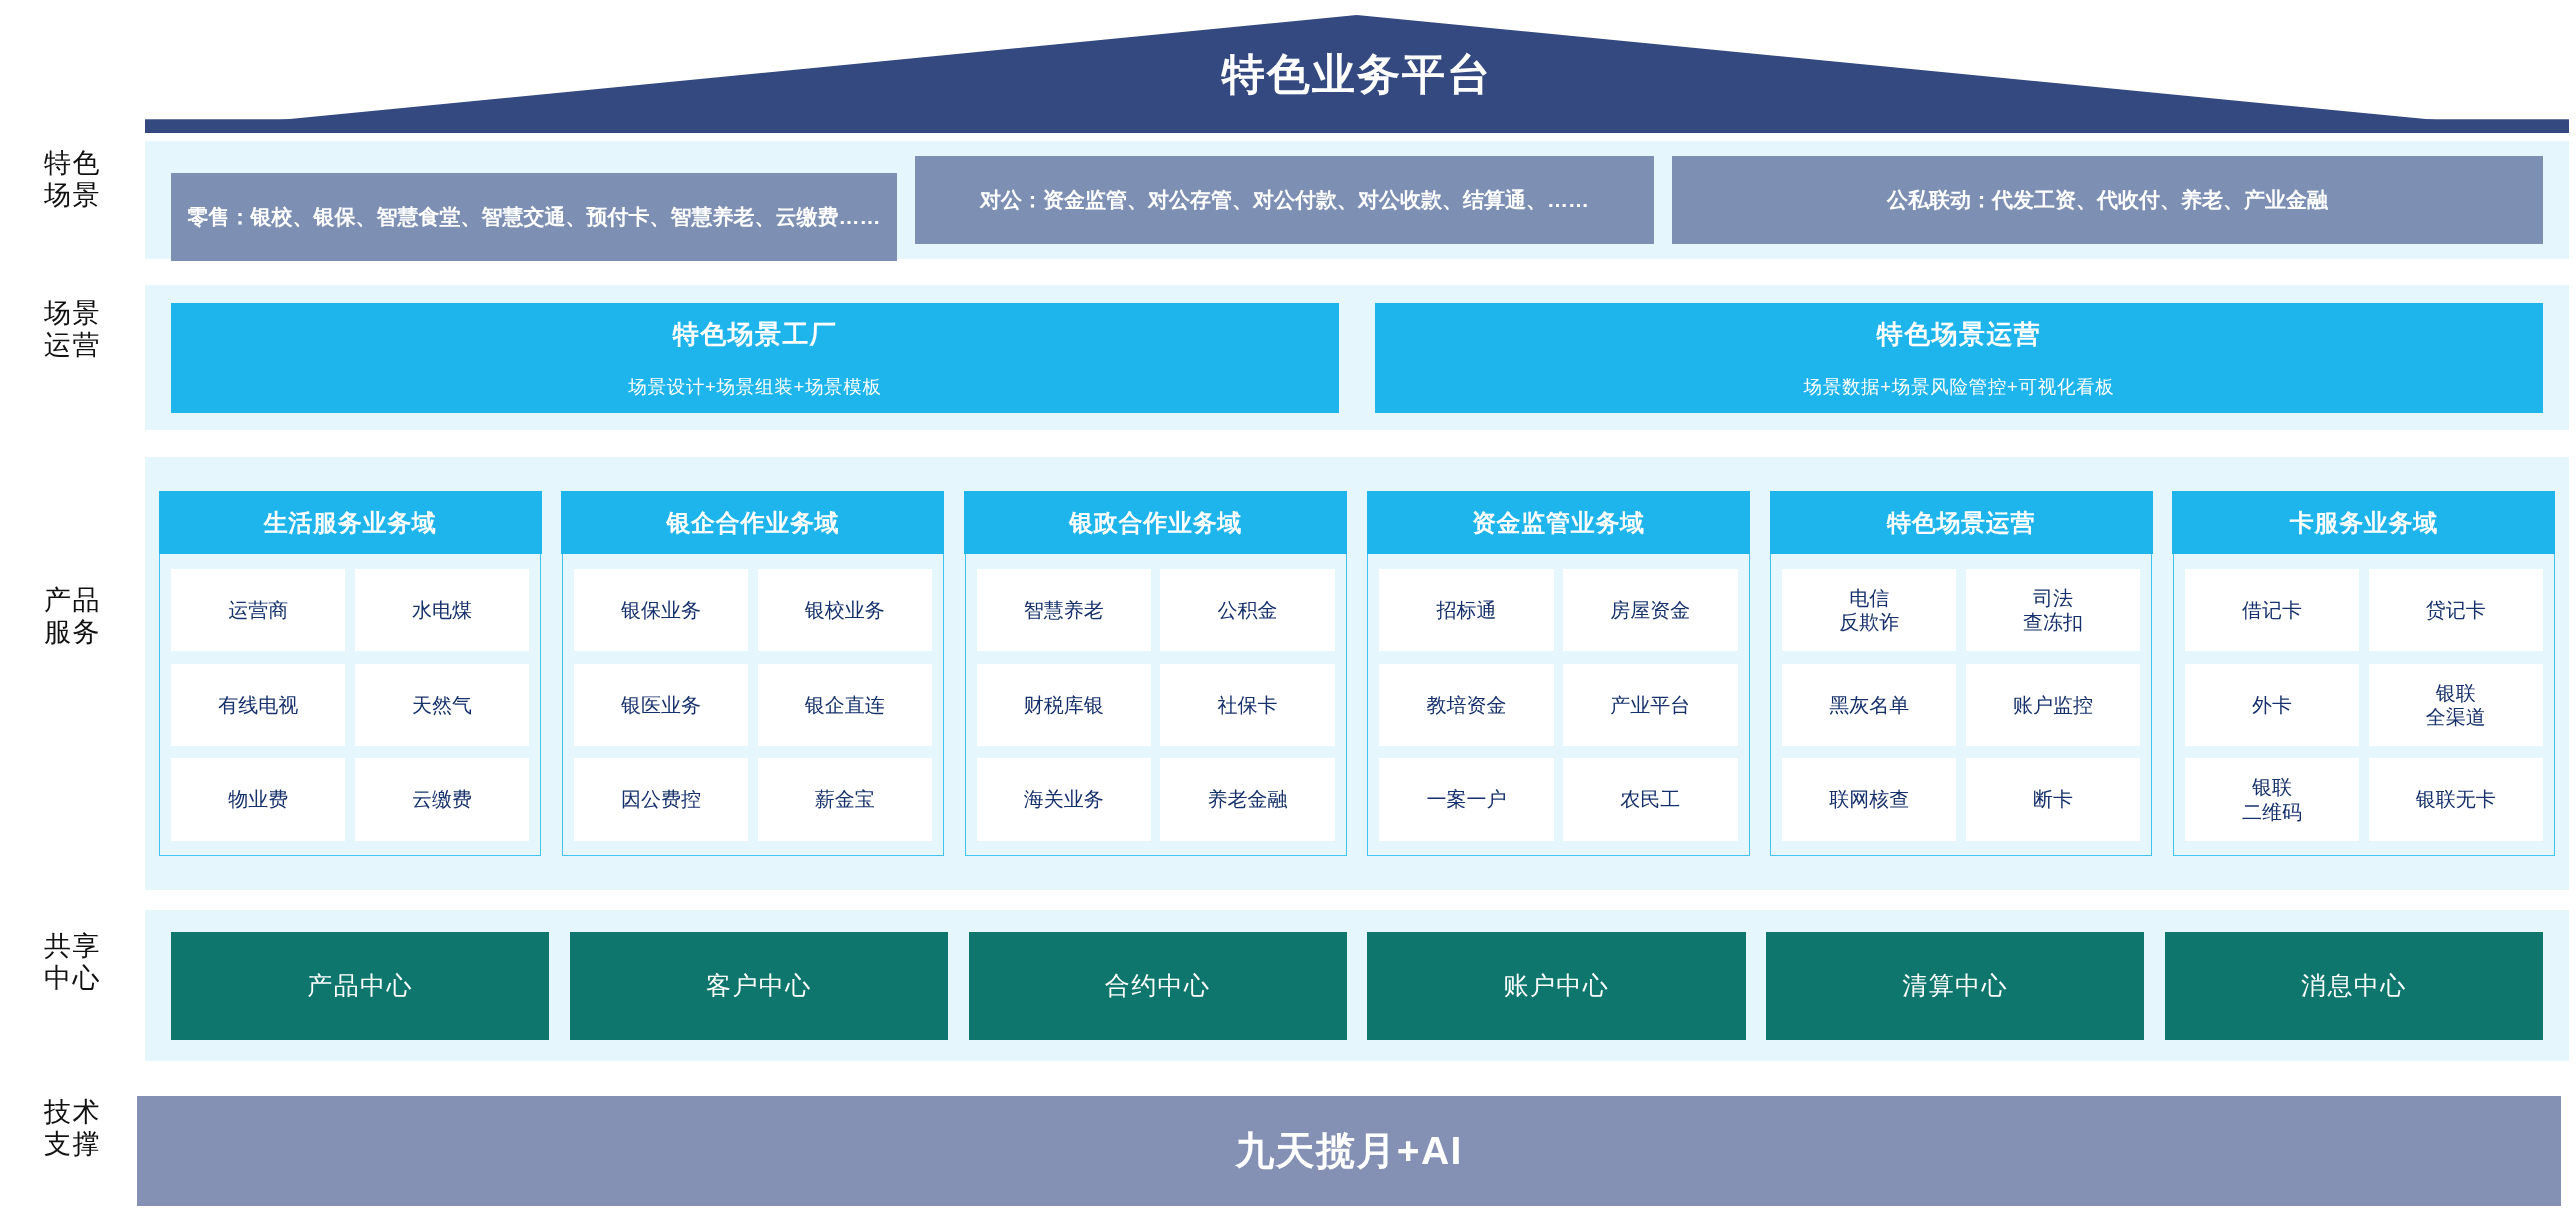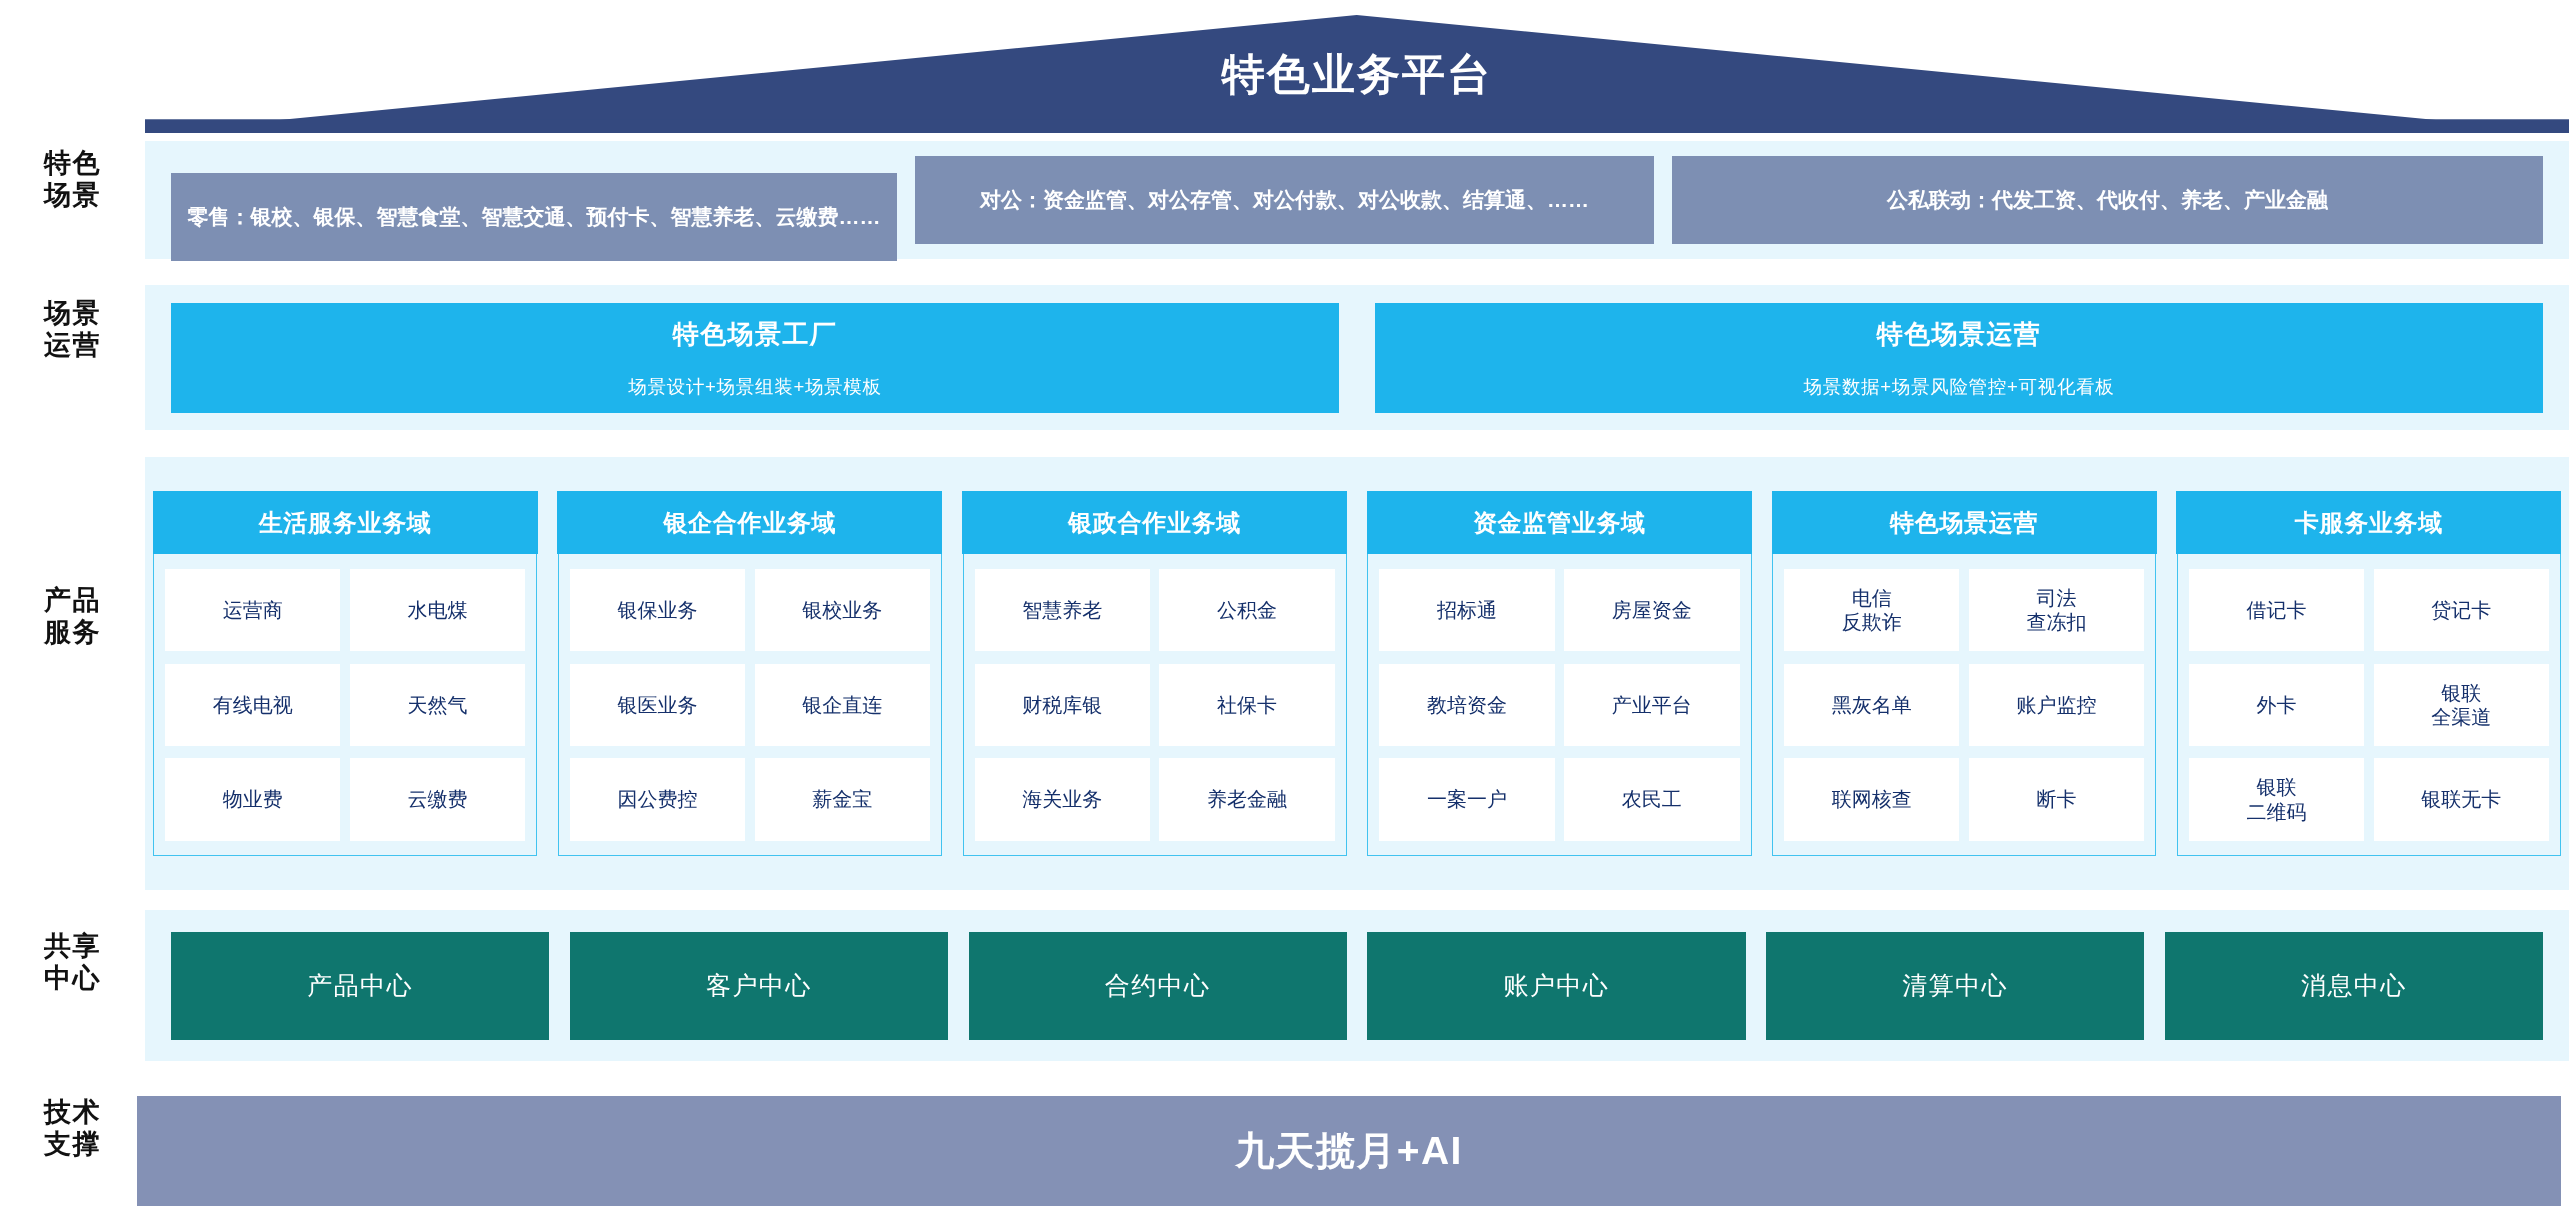--- a/index.html
+++ b/index.html
@@ -27,21 +27,21 @@
   }
 
   
   .rail {
     position: absolute; left: 0; top: 0; width: 145px; height: 1232px;
   }
   .rail-label {
     position: absolute; left: 0; width: 145px;
     text-align: center;
     color: #111111;
-    font-weight: bold;
+    font-weight: normal;
     font-size: 27px;
     line-height: 1.18;
     letter-spacing: 1.4px;
   }
 
   
   .band {
     position: absolute;
     left: 145px; width: 2424px;
     background: #e6f6fd;
@@ -84,21 +84,21 @@
     color: #ffffff;
     gap: 22px;
   }
   .ops-title { font-size: 26px; font-weight: bold; letter-spacing: 1.4px; }
   .ops-sub { font-size: 18.5px; font-weight: normal; letter-spacing: 0.7px; }
 
   
   .prod-row {
     position: absolute; left: 0; top: 0; width: 100%; height: 100%;
     display: flex; align-items: center;
-    padding: 0 8px; gap: 20.5px;
+    padding: 0 14px; gap: 20.5px;
   }
   .prod-col {
     flex: 1 1 0;
     height: 364px;
     border: 1.4px solid #41c3f0;
     background: #e6f6fd;
     display: flex; flex-direction: column;
   }
   .prod-head {
     background: #1eb4ec;

